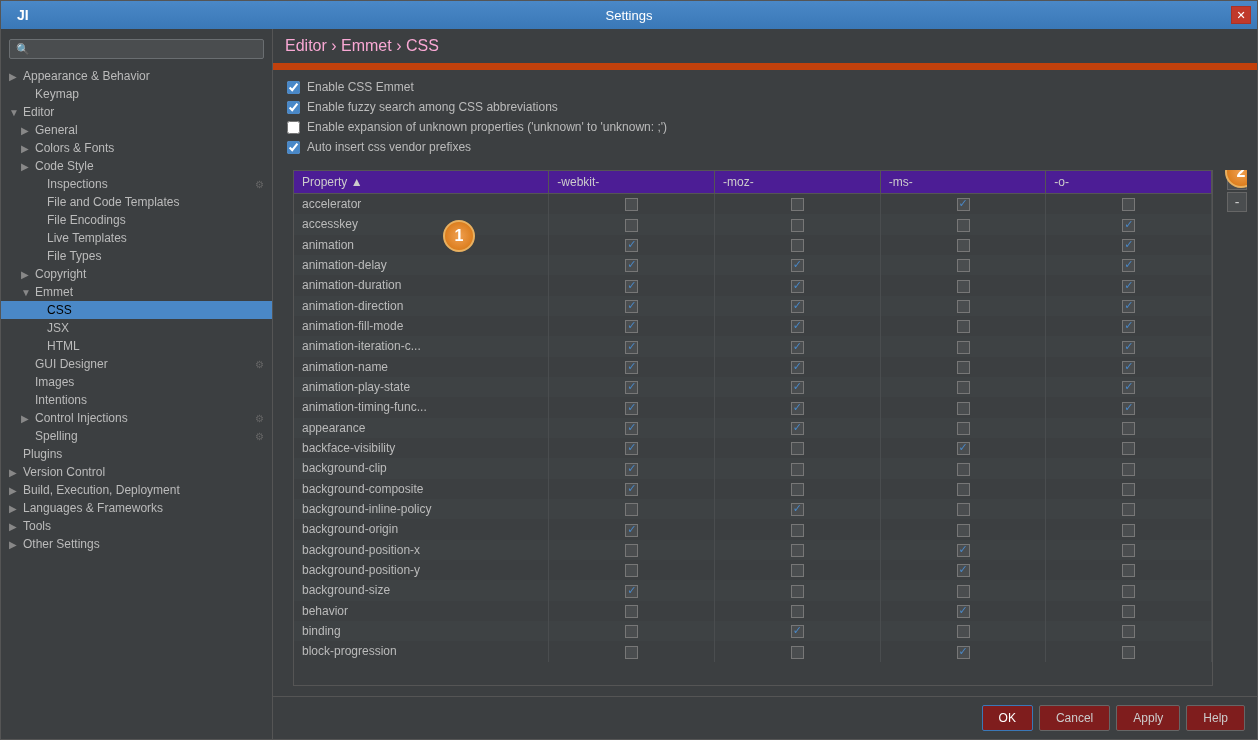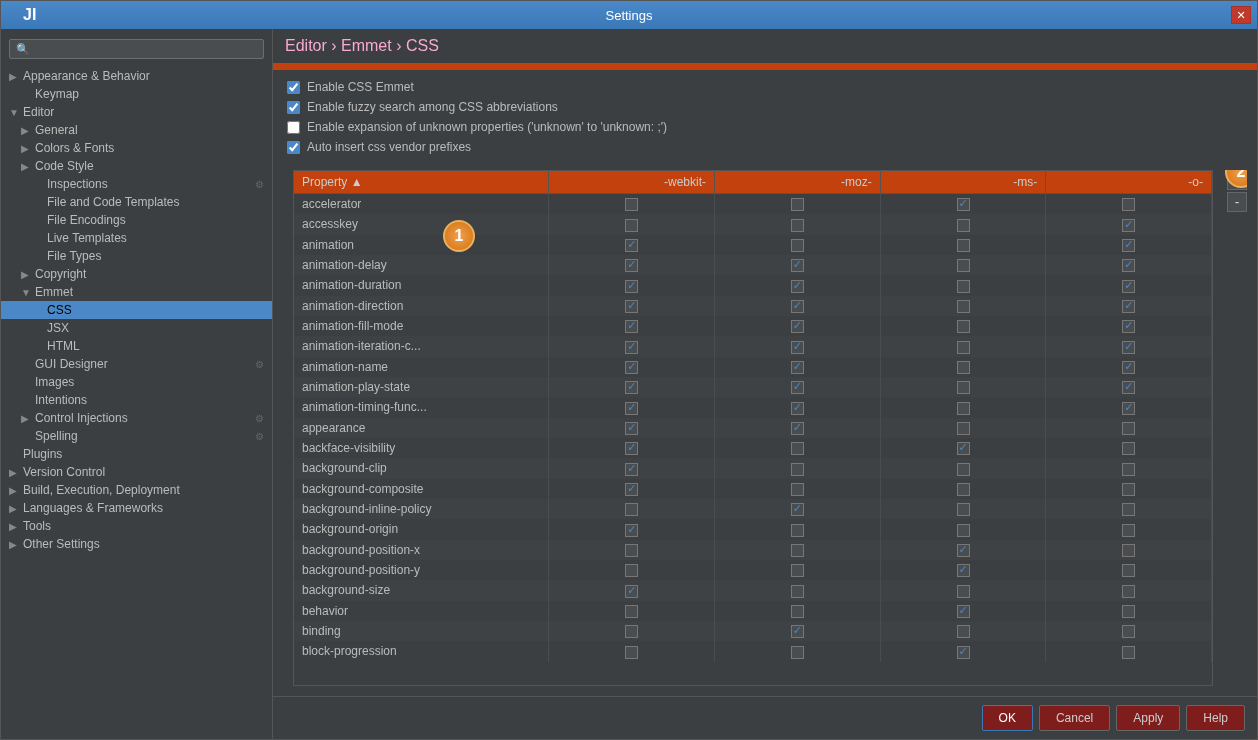--- a/index.html
+++ b/index.html
@@ -31,23 +31,23 @@
       position: relative;
       flex-shrink: 0;
     }
     .titlebar-title {
       color: #fff;
       font-size: 13px;
       font-weight: normal;
     }
     .titlebar-logo {
       position: absolute;
-      left: 22px;
+      left: 16px;
       color: #fff;
-      font-size: 16px;
+      font-size: 14px;
       font-weight: bold;
     }
     .titlebar-close {
       position: absolute;
       right: 6px;
       width: 20px;
       height: 18px;
       background: #c0392b;
       border: 1px solid #a93226;
       display: flex;
@@ -151,32 +151,32 @@
       border-collapse: collapse;
       font-size: 12px;
       color: #bbb;
     }
     thead {
       position: sticky;
       top: 0;
       z-index: 2;
     }
     thead tr {
-      background: #c2410c;
+      background: #4c1d95;
     }
     thead th {
       padding: 4px 8px;
       text-align: left;
       font-weight: normal;
       border-right: 1px solid #555;
       border-bottom: 1px solid #555;
       color: #ccc;
     }
     thead th:first-child { width: 200px; }
-    thead th.col-center { text-align: right; width: 130px; }
+    thead th.col-center { text-align: left; width: 130px; }
     tbody tr { background: #3c3f41; }
     tbody tr:nth-child(even) { background: #3e4244; }
     tbody td {
       padding: 3px 8px;
       border-right: 1px solid #4a4d4f;
     }
     tbody td.col-center { text-align: center; }
     .cb {
       width: 13px;
       height: 13px;

